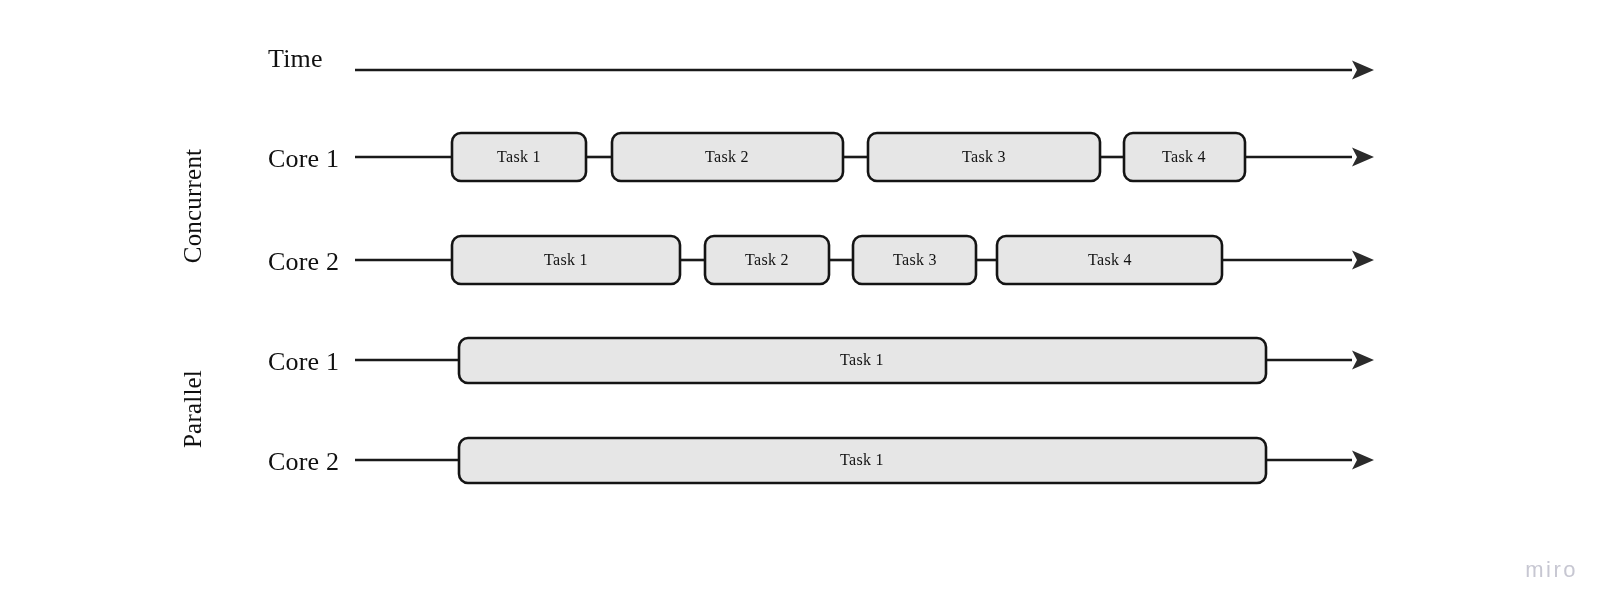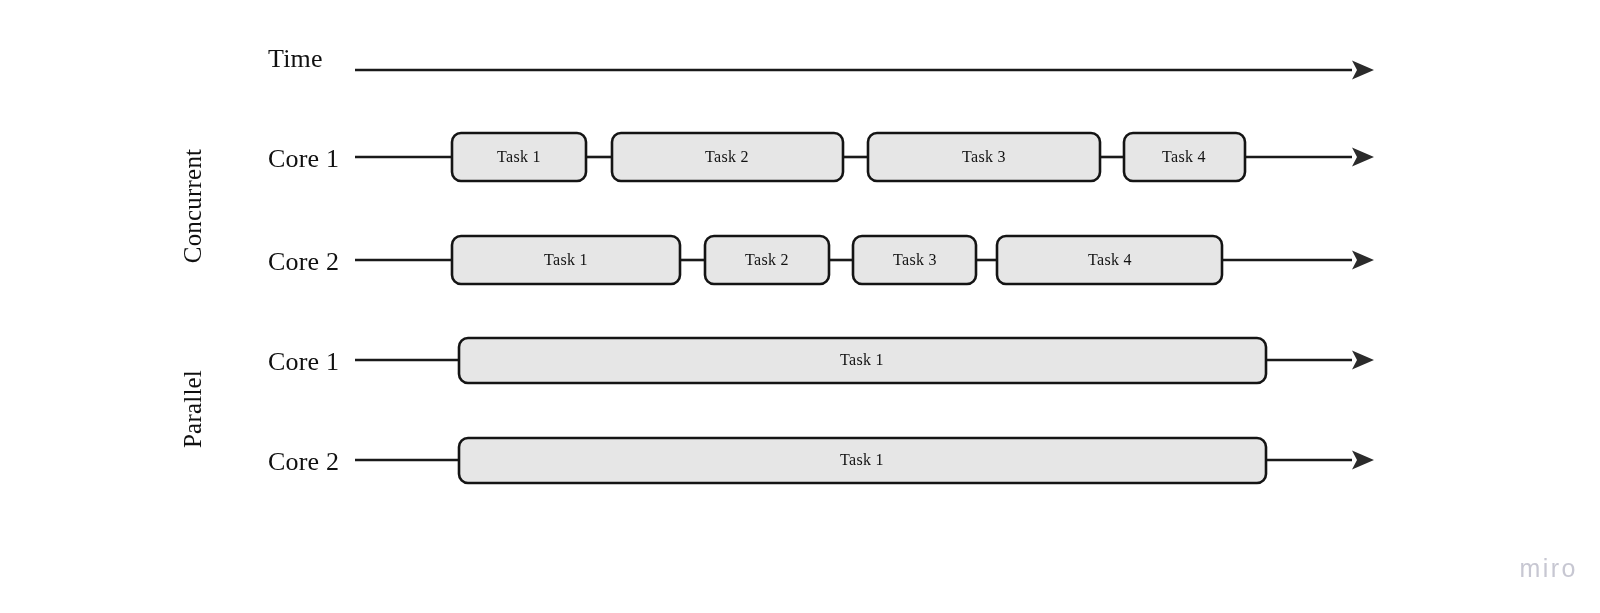--- a/index.html
+++ b/index.html
@@ -66,21 +66,21 @@
   }
   .arrow-head {
     fill: #2b2b2b;
     stroke: none;
   }
   .watermark {
     position: absolute;
     right: 22px;
     bottom: 30px;
     font-family: "Liberation Sans", "DejaVu Sans", sans-serif;
-    font-size: 25px;
+    font-size: 22px;
     color: #c7c7d2;
     letter-spacing: 2.5px;
     user-select: none;
   }
 </style>
 </head>
 <body>
 
 <div id="canvas">
 

